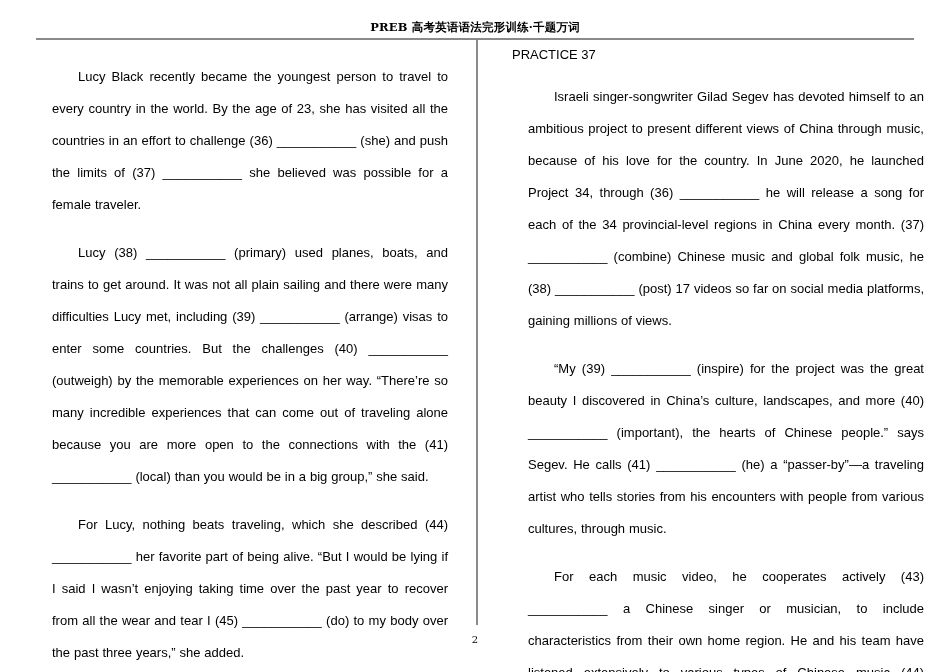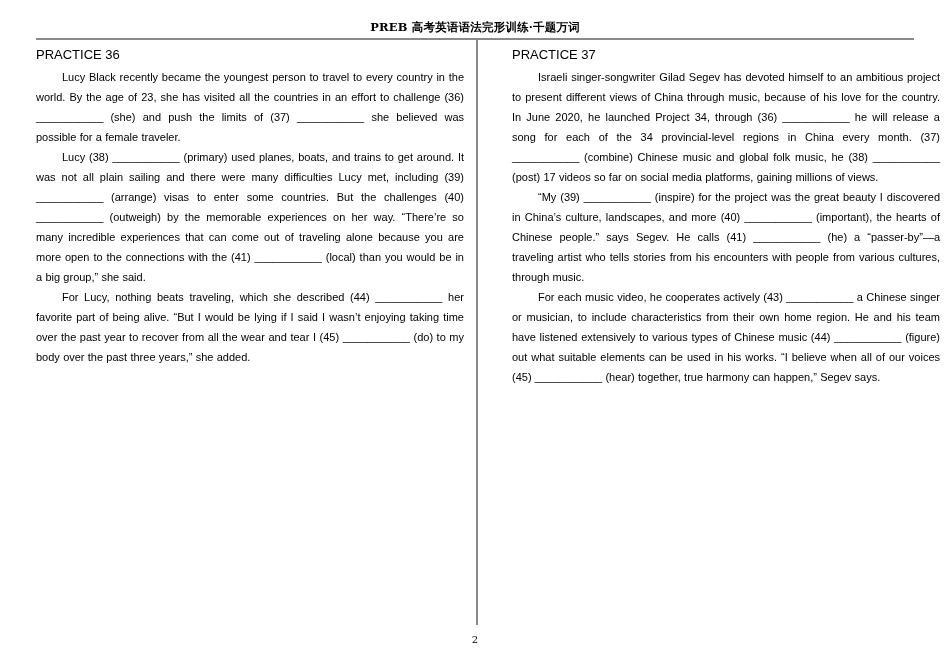--- a/index.html
+++ b/index.html
@@ -68,23 +68,23 @@
   .column.right { left: 512px; }
 
   .practice-title {
     font-size: 13px;
     line-height: 20px;
     margin: 0 0 2px 0;
     text-align: left;
     white-space: nowrap;
   }
   p.para {
-    margin: 0;
-    font-size: 11px;
-    line-height: 20px;
+    margin: 16px;
+    font-size: 13px;
+    line-height: 32px;
     text-align: justify;
     text-justify: inter-word;
     text-indent: 26px;
     hyphens: none;
     word-spacing: 0.02em;
   }
   
   .page-number {
     position: absolute;
     top: 634px;
@@ -103,21 +103,20 @@
 
   <div class="header">PREB 高考英语语法完形训练·千题万词</div>
 
   <div class="header-rule"></div>
 
   <div class="col-divider"></div>
 
   <div class="columns">
 
     <div class="column left">
-      <div class="practice-title">PRACTICE 36</div>
       <p class="para">Lucy Black recently became the youngest person to travel to every country in the world. By the age of 23, she has visited all the countries in an effort to challenge (36) ___________ (she) and push the limits of (37) ___________ she believed was possible for a female traveler.</p>
       <p class="para">Lucy (38) ___________ (primary) used planes, boats, and trains to get around. It was not all plain sailing and there were many difficulties Lucy met, including (39) ___________ (arrange) visas to enter some countries. But the challenges (40) ___________ (outweigh) by the memorable experiences on her way. “There’re so many incredible experiences that can come out of traveling alone because you are more open to the connections with the (41) ___________ (local) than you would be in a big group,” she said.</p>
       <p class="para">For Lucy, nothing beats traveling, which she described (44) ___________ her favorite part of being alive. “But I would be lying if I said I wasn’t enjoying taking time over the past year to recover from all the wear and tear I (45) ___________ (do) to my body over the past three years,” she added.</p>
     </div>
 
     <div class="column right">
       <div class="practice-title">PRACTICE 37</div>
       <p class="para">Israeli singer-songwriter Gilad Segev has devoted himself to an ambitious project to present different views of China through music, because of his love for the country. In June 2020, he launched Project 34, through (36) ___________ he will release a song for each of the 34 provincial-level regions in China every month. (37) ___________ (combine) Chinese music and global folk music, he (38) ___________ (post) 17 videos so far on social media platforms, gaining millions of views.</p>
       <p class="para">“My (39) ___________ (inspire) for the project was the great beauty I discovered in China’s culture, landscapes, and more (40) ___________ (important), the hearts of Chinese people.” says Segev. He calls (41) ___________ (he) a “passer-by”—a traveling artist who tells stories from his encounters with people from various cultures, through music.</p>
       <p class="para">For each music video, he cooperates actively (43) ___________ a Chinese singer or musician, to include characteristics from their own home region. He and his team have listened extensively to various types of Chinese music (44) ___________ (figure) out what suitable elements can be used in his works. “I believe when all of our voices (45) ___________ (hear) together, true harmony can happen,” Segev says.</p>

